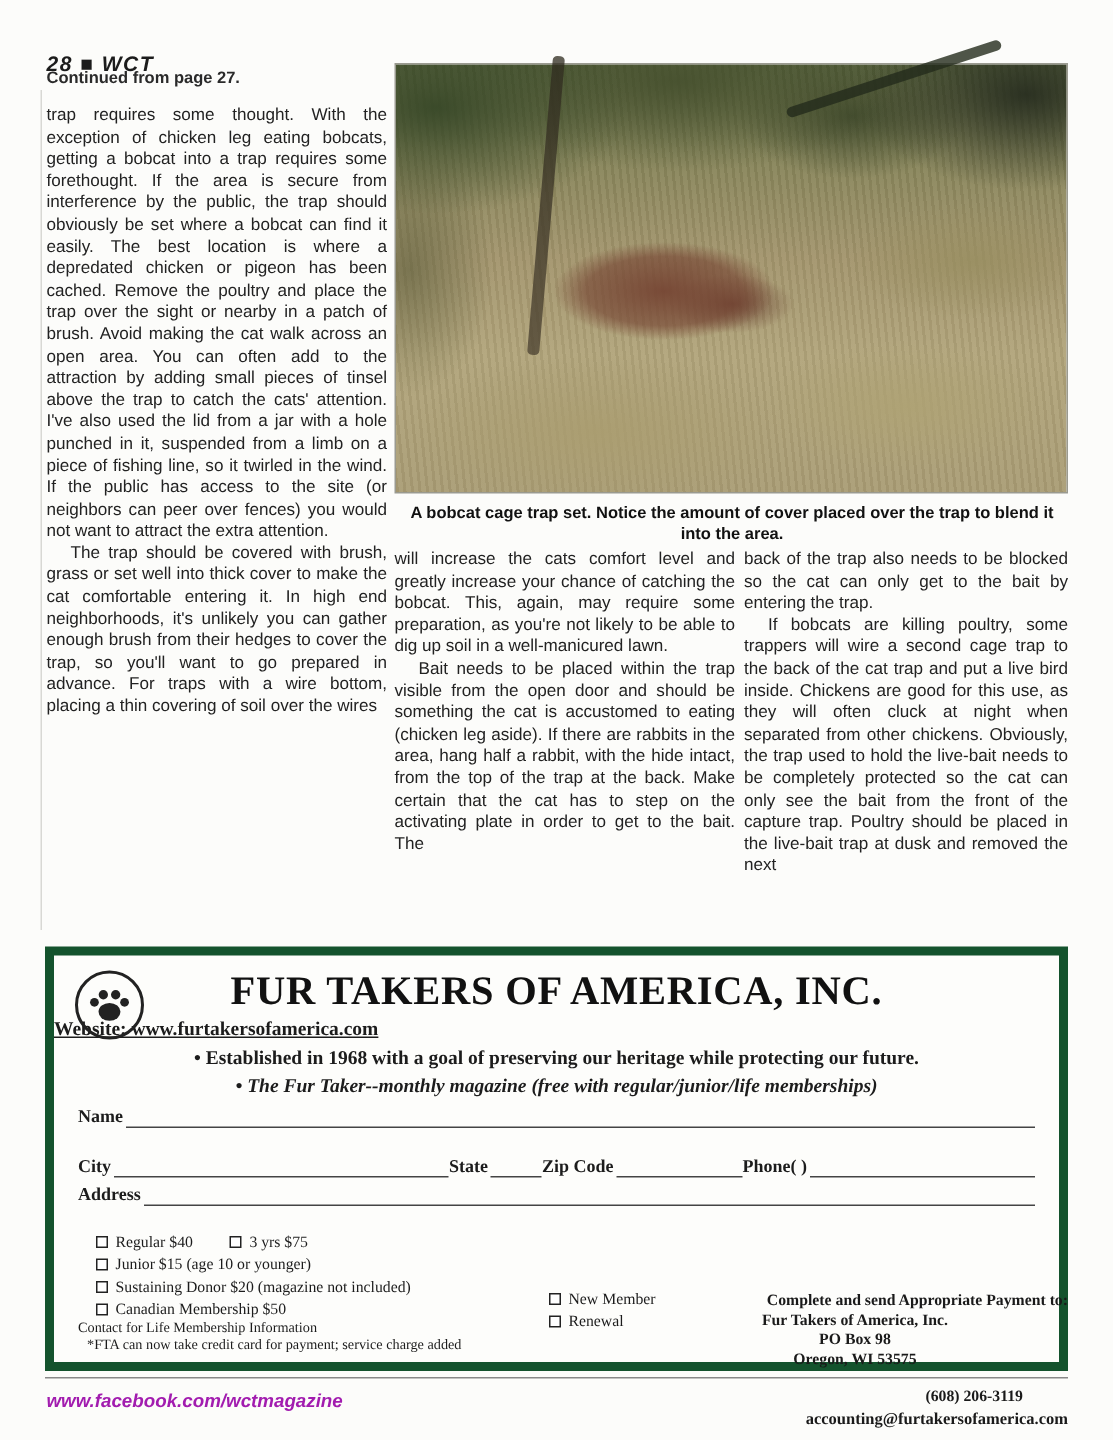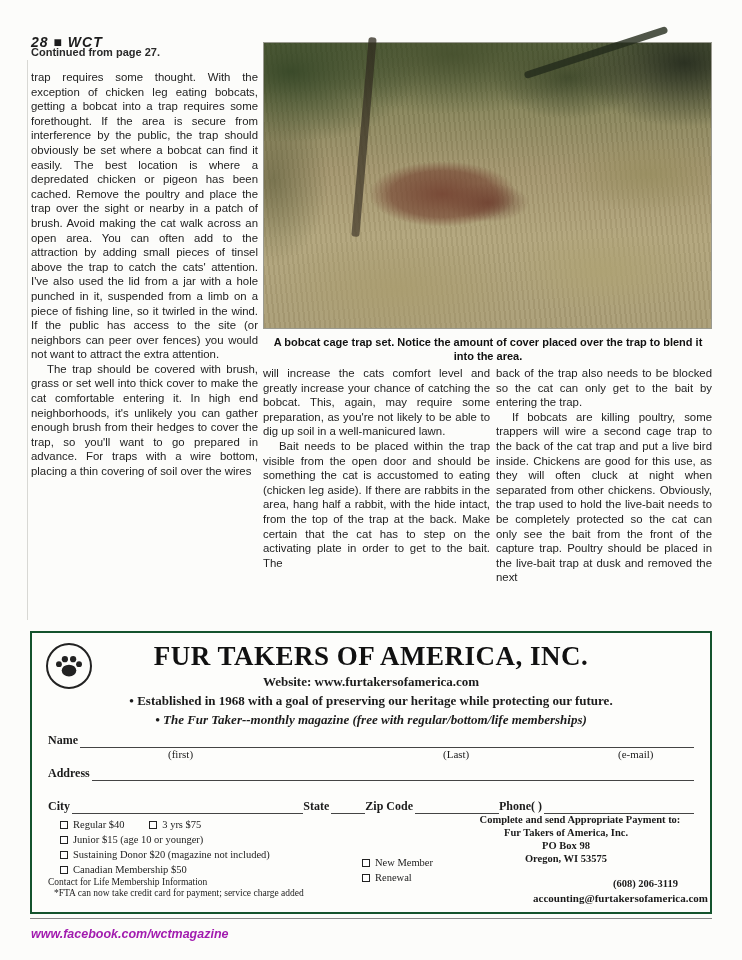--- a/index.html
+++ b/index.html
@@ -53,31 +53,31 @@
     background:#232a1c; transform:rotate(-18deg); opacity:.8; border-radius:4px;
   }
   .caption {
     position:absolute; left:270px; top:336px; width:436px;
     text-align:center; font-weight:bold; font-size:11px; line-height:13.5px; color:#111;
   }
 
   
   .ad {
     position:absolute; left:30px; top:631px; width:682px; height:283px;
-    border:2px solid #14532d;
+    border:6px solid #14532d;
     background:#fdfdfb;
     font-family:"Liberation Serif", serif;
   }
   .ad-logo {
     position:absolute; left:14px; top:10px; width:46px; height:46px;
     border:2px solid #222; border-radius:50%;
   }
   .ad-logo svg { width:100%; height:100%; }
   .ad-title { text-align:center; font-weight:bold; font-size:27px; letter-spacing:.5px; margin-top:8px; color:#111; }
-  .ad-site { text-align:center; font-weight:bold; font-size:13px; margin-top:2px; }
+  .ad-site { text-align:left; font-weight:bold; font-size:13px; margin-top:2px;text-decoration:underline; }
   .ad-bullet { text-align:center; font-weight:bold; font-size:13px; margin-top:3px; }
   .ad-bullet.italic { font-style:italic; }
 
   .form-area { position:absolute; left:16px; right:16px; top:96px; font-size:12px; }
   .frow { display:flex; align-items:center; margin-top:4px; }
   .flabel { font-weight:bold; white-space:nowrap; padding-right:2px; }
   .fline { border-bottom:1px solid #444; height:14px; }
   .grow { flex:1 1 auto; }
   .hints { position:relative; height:14px; font-size:11px; }
   .hints span { position:absolute; top:0; }
@@ -89,21 +89,21 @@
   .opts { position:absolute; left:28px; top:184px; font-size:10.5px; line-height:14px; }
   .opt { margin-top:1px; white-space:nowrap; }
   .cb { display:inline-block; width:8px; height:8px; border:1px solid #222; margin-right:5px; vertical-align:-1px; background:#fff; }
   .opt-inline { display:inline-block; margin-right:22px; }
   .life-note { position:absolute; left:16px; top:244px; font-size:9.5px; }
   .credit-note { position:absolute; left:22px; top:255px; font-size:9.5px; }
 
   .member-opts { position:absolute; left:330px; top:222px; font-size:10.5px; line-height:14px; }
 
   .payment { position:absolute; left:392px; top:180px; width:284px; text-align:center; font-size:10.5px; line-height:13px; font-weight:bold; color:#1a1a1a; }
-  .payment .p1 { text-align:center; padding-left:28px; }
+  .payment .p1 { text-align:right; padding-left:28px;margin-top:44px; }
   .payment .phone { margin-top:12px; text-align:right; padding-right:30px; }
   .payment .email { margin-top:2px; text-align:right; font-size:11px; }
 
   
   .footer-rule { position:absolute; left:30px; top:918px; width:682px; height:1px; background:#888; }
   .footer { position:absolute; left:31px; top:927px; font-weight:bold; font-style:italic; font-size:12.5px; color:#a21caf; }
 </style>
 </head>
 <body>
 
@@ -136,46 +136,41 @@
       <ellipse cx="23" cy="28" rx="8" ry="6.5" fill="#222"></ellipse>
       <circle cx="12" cy="21" r="3.2" fill="#222"></circle>
       <circle cx="18.5" cy="15.5" r="3.4" fill="#222"></circle>
       <circle cx="27.5" cy="15.5" r="3.4" fill="#222"></circle>
       <circle cx="34" cy="21" r="3.2" fill="#222"></circle>
     </svg>
   </div>
   <div class="ad-title">FUR TAKERS OF AMERICA, INC.</div>
   <div class="ad-site">Website: www.furtakersofamerica.com</div>
   <div class="ad-bullet">• Established in 1968 with a goal of preserving our heritage while protecting our future.</div>
-  <div class="ad-bullet italic">• The Fur Taker--monthly magazine (free with regular/bottom/life memberships)</div>
+  <div class="ad-bullet italic">• The Fur Taker--monthly magazine (free with regular/junior/life memberships)</div>
 
   <div class="form-area">
     <div class="frow">
       <span class="flabel">Name</span>
-      <span class="fline grow"></span>
-    </div>
-    <div class="hints">
-      <span class="hint-first">(first)</span>
-      <span class="hint-last">(Last)</span>
-      <span class="hint-email">(e-mail)</span>
-    </div>
-    <div class="frow">
-      <span class="flabel">Address</span>
       <span class="fline grow"></span>
     </div>
     <div class="frow city-row">
       <span class="flabel">City</span>
       <span class="fline grow" style="max-width:250px"></span>
       <span class="flabel">State</span>
       <span class="fline w30"></span>
       <span class="flabel">Zip Code</span>
       <span class="fline w80"></span>
       <span class="flabel">Phone(      )</span>
       <span class="fline w110"></span>
     </div>
+    <div class="frow">
+      <span class="flabel">Address</span>
+      <span class="fline grow"></span>
+    </div>
   </div>
 
   <div class="opts">
     <div class="opt">
       <span class="opt-inline"><span class="cb"></span><span>Regular $40</span></span>
       <span class="opt-inline"><span class="cb"></span><span>3 yrs $75</span></span>
     </div>
     <div class="opt">
       <span class="cb"></span><span>Junior $15  (age 10 or younger)</span>
     </div>

